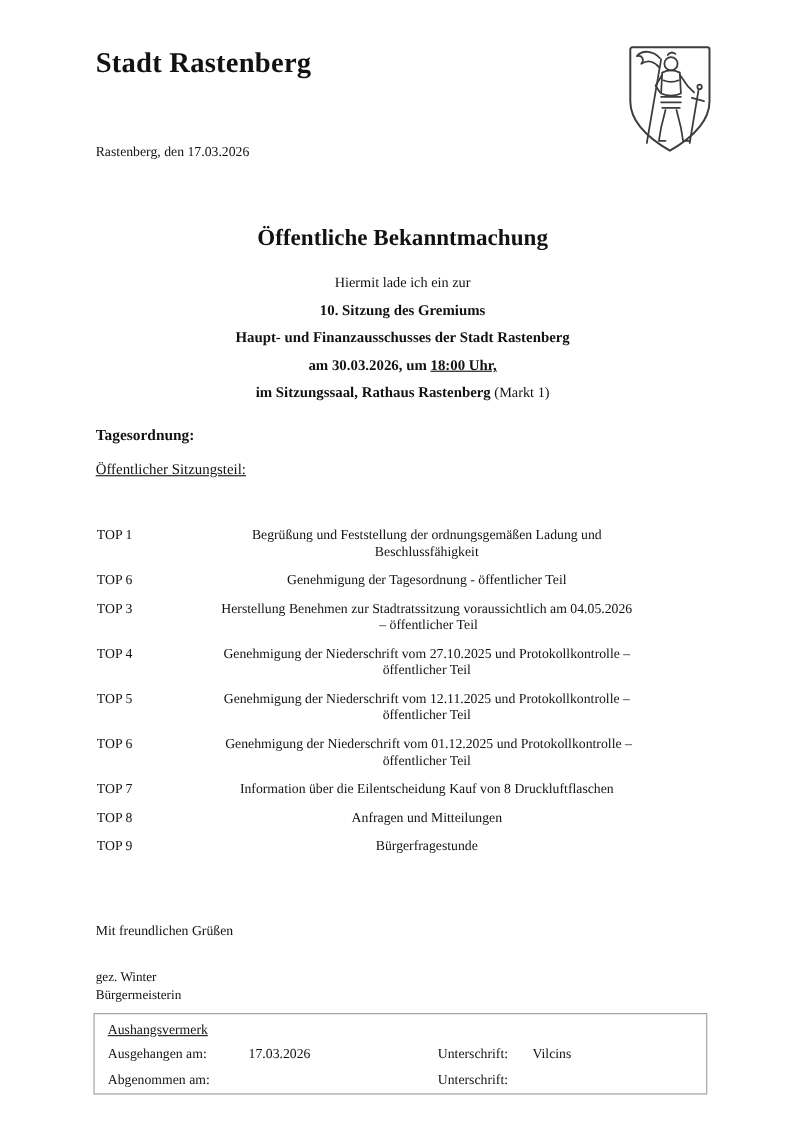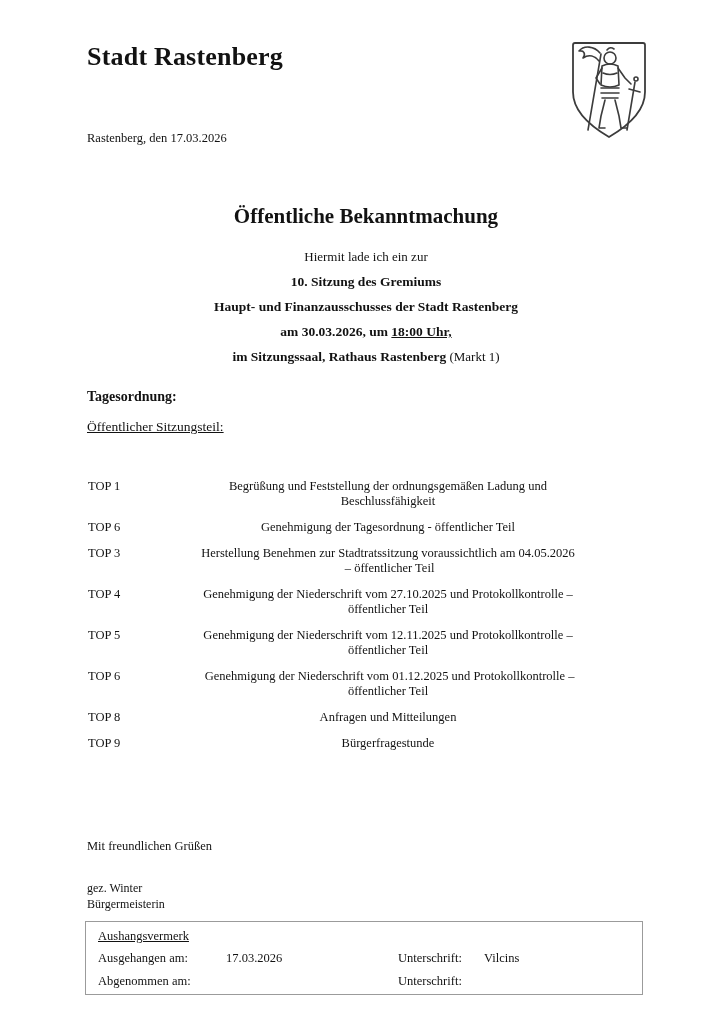--- a/index.html
+++ b/index.html
@@ -124,20 +124,24 @@
         <div class="top-text">Genehmigung der Niederschrift vom 12.11.2025 und Protokollkontrolle –
 öffentlicher Teil</div>
       </div>
 
       <div class="top-item">
         <div class="top-label">TOP 6</div>
         <div class="top-text">&nbsp;Genehmigung der Niederschrift vom 01.12.2025 und Protokollkontrolle –
 öffentlicher Teil</div>
       </div>
 
+      <div class="top-item">
+        <div class="top-label">TOP 7</div>
+        <div class="top-text">Information über die Eilentscheidung Kauf von 8 Druckluftflaschen</div>
+      </div>
 
       <div class="top-item">
         <div class="top-label">TOP 8</div>
         <div class="top-text">Anfragen und Mitteilungen</div>
       </div>
 
       <div class="top-item">
         <div class="top-label">TOP 9</div>
         <div class="top-text">Bürgerfragestunde</div>
       </div>

